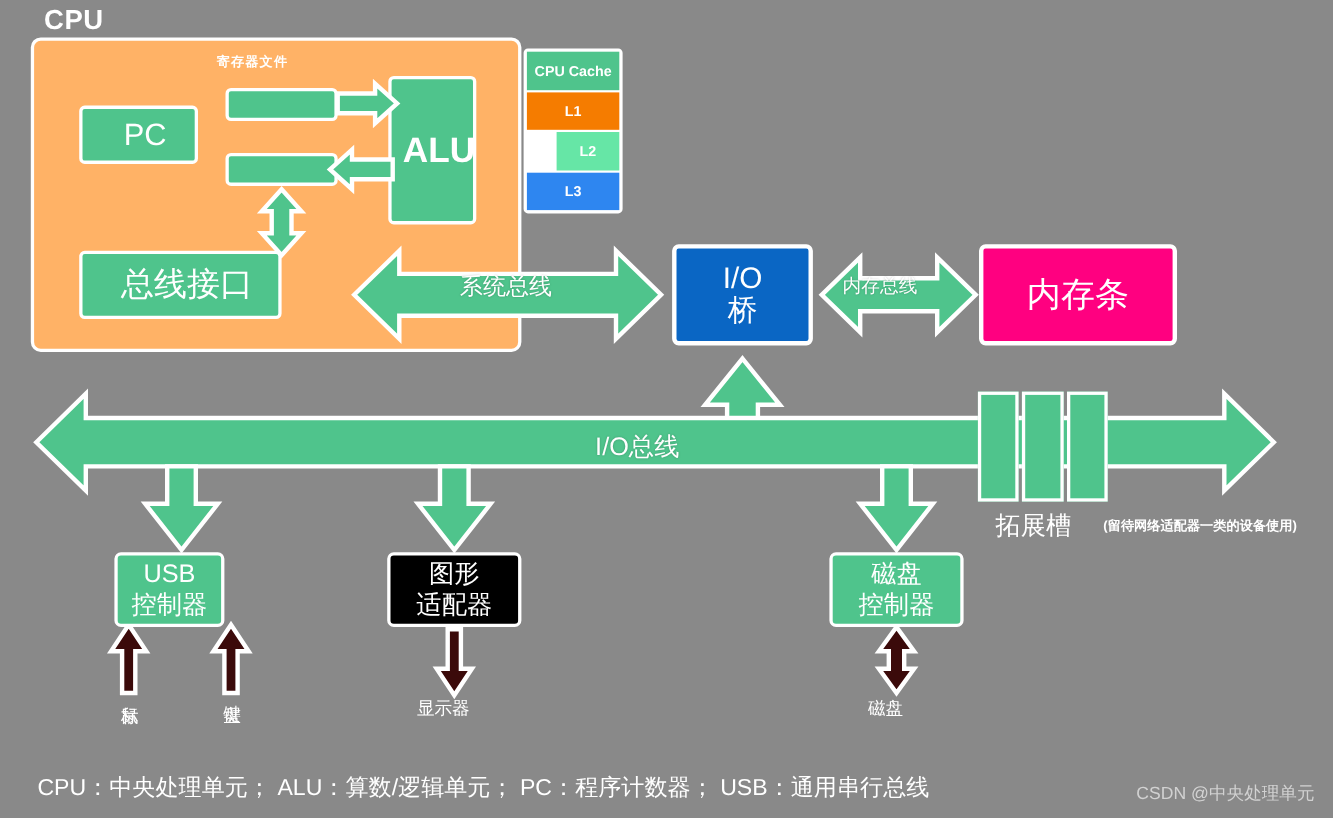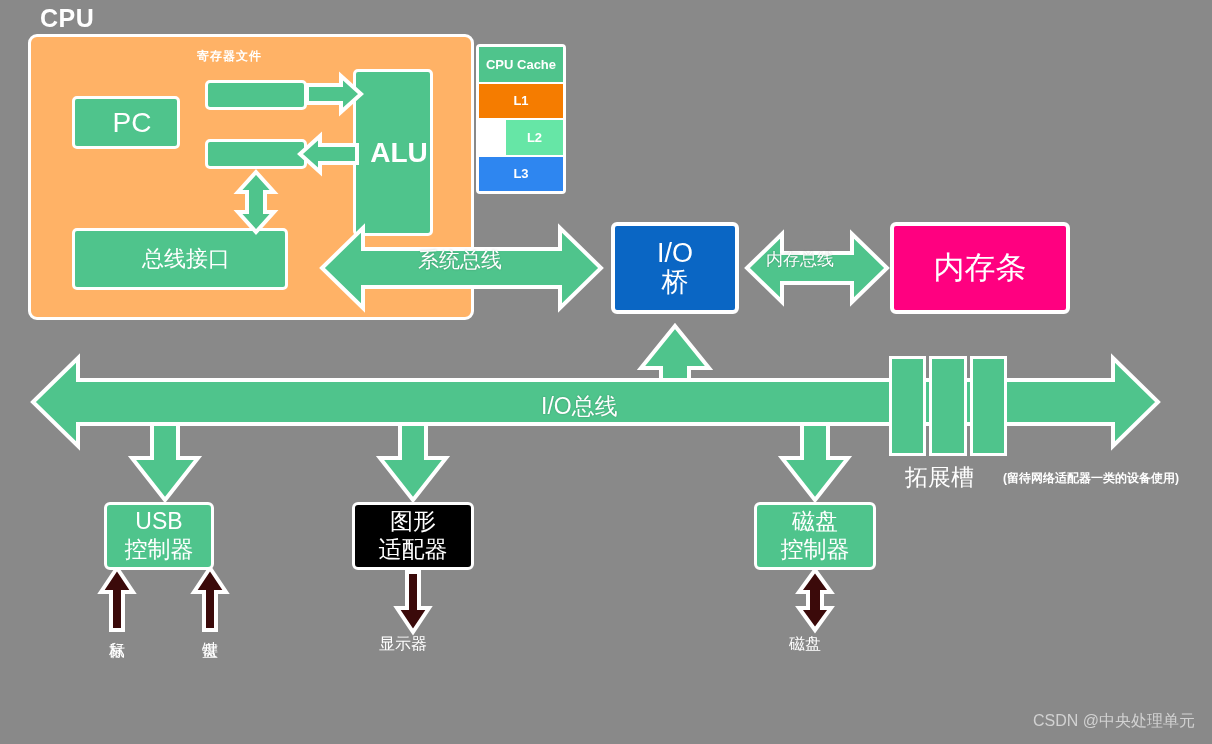--- a/index.html
+++ b/index.html
@@ -49,22 +49,22 @@
     align-items: center;
     justify-content: center;
     text-align: center;
     line-height: 1.18;
     padding-left: 12px;
   }
 
   .pc-box   { left: 72px;  top: 96px;  width: 108px; height: 53px; font-size: 28px; }
   .reg-top  { left: 205px; top: 80px;  width: 102px; height: 30px; }
   .reg-bot  { left: 205px; top: 139px; width: 102px; height: 30px; }
-  .alu-box  { left: 353px; top: 69px;  width: 80px;  height: 167px; font-size: 28px; font-weight: bold; }
-  .businf-box { left: 72px; top: 228px; width: 216px; height: 62px; font-size: 22px; }
+  .alu-box  { left: 353px; top: 69px;  width: 80px;  height: 135px; font-size: 32px; font-weight: bold; }
+  .businf-box { left: 72px; top: 228px; width: 184px; height: 62px; font-size: 30px; }
 
   .regfile-label {
     left: 197px; top: 48px;
     font-size: 12px; font-weight: bold;
     color: #ffffff;
     letter-spacing: 1px;
   }
 
   
   .cache-wrap {
@@ -116,21 +116,21 @@
   .dev-box {
     border: 3px solid #ffffff;
     border-radius: 6px;
     box-sizing: border-box;
     color: #ffffff;
     font-size: 23px;
     display: flex; flex-direction: column;
     align-items: center; justify-content: center;
     line-height: 1.2;
   }
-  .usb-box  { left: 104px; top: 502px; width: 110px; height: 68px; background: #4FC48C; }
+  .usb-box  { left: 104px; top: 502px; width: 100px; height: 68px; background: #4FC48C; }
   .gfx-box  { left: 352px; top: 502px; width: 122px; height: 68px; background: #000000; }
   .disk-box { left: 754px; top: 502px; width: 122px; height: 68px; background: #4FC48C; }
 
   
   svg.layer {
     position: absolute;
     left: 0; top: 0;
     width: 1212px; height: 744px;
     pointer-events: none;
   }
@@ -284,15 +284,16 @@
   <div class="abs dev-box disk-box">
     <span>磁盘</span>
     <span>控制器</span>
   </div>
 
   <div class="abs vcap mouse-cap">鼠标</div>
   <div class="abs vcap kb-cap">键盘</div>
   <div class="abs hcap monitor-cap">显示器</div>
   <div class="abs hcap diskdev-cap">磁盘</div>
 
+  <div class="abs legend">CPU：中央处理单元；  ALU：算数/逻辑单元；  PC：程序计数器；  USB：通用串行总线</div>
   <div class="abs watermark">CSDN @中央处理单元</div>
 
 </div>
 
 </body></html>

